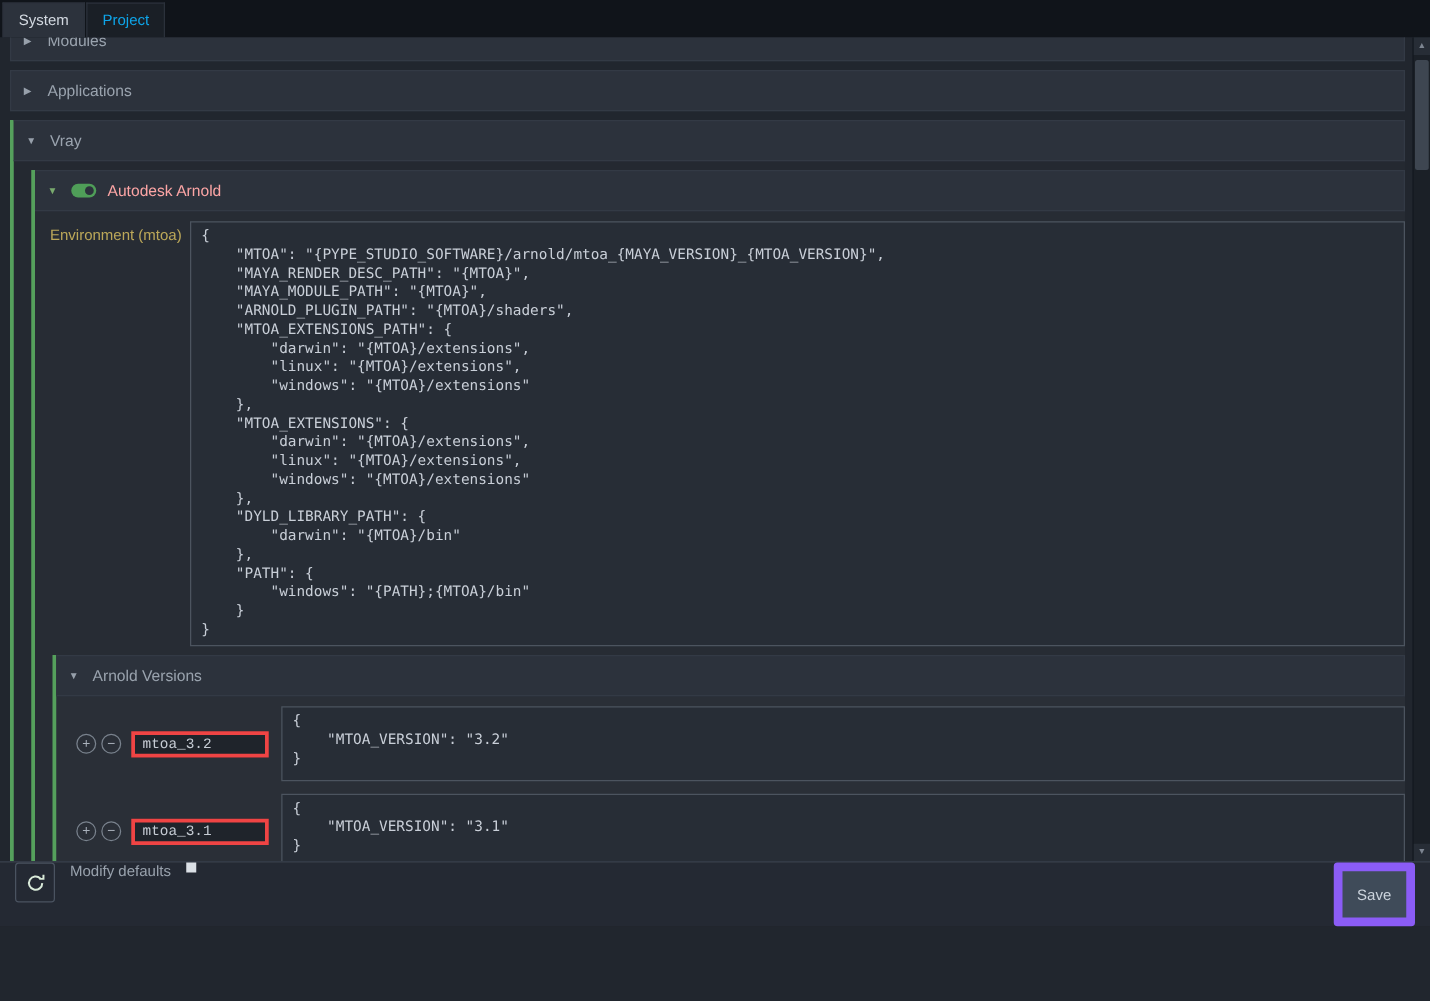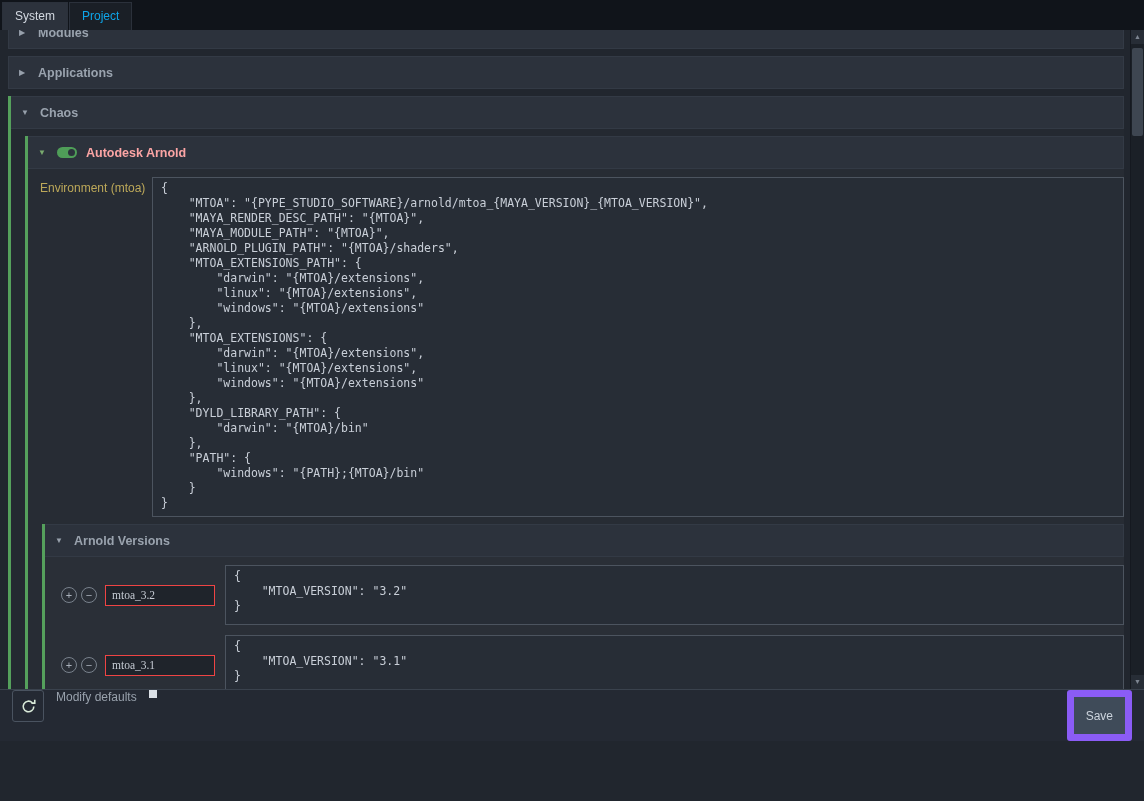--- a/index.html
+++ b/index.html
@@ -34,21 +34,21 @@
   .section { margin-top: 7px; }
   .section.top-cut { margin-top: -14px; }
   .sec-header {
     height: 33px;
     background: #2c323c;
     border: 1px solid #333a45;
     display: flex; align-items: center;
     padding: 0 10px; gap: 9px;
     cursor: default;
   }
-  .sec-title { font-size: 12.5px; font-weight: bold; color: #9aa3ae; }
+  .sec-title { font-size: 12.5px; font-weight: normal; color: #9aa3ae; }
   .sec-title.green { color: #fca5a5; }
   .env-label { font-size: 12px; color: #bca859; }
 
   .arrow { font-size: 8px; color: #97a0ab; width: 10px; display: inline-block; line-height: 1; }
   .arrow.green { color: #79aa6e; }
 
   .expanded-wrap { border-left: 3px solid #55a05c; background: rgba(255,255,255,0.015); }
   .expanded-wrap > .sec-header { border-left: none; }
   .sub-indent { margin-left: 14px; }
 
@@ -87,25 +87,25 @@
     width: 16px; height: 16px; border-radius: 50%;
     border: 1px solid #79828d; background: transparent;
     color: #aab2bc; font-size: 11px; line-height: 13px;
     text-align: center; padding: 0; cursor: pointer;
     font-family: "Liberation Sans", sans-serif;
     flex: 0 0 16px;
   }
   .name-input {
     width: 110px; height: 21px; flex: 0 0 110px;
     background: #1f242b;
-    border: 1px solid #ef4444;
+    border: 3px solid #ef4444;
     color: #c6ccd4; font-size: 11.5px;
     padding: 2px 6px; margin: 0 6px 0 4px;
     outline: none;
-    font-family: Liberation Serif, serif;
+    font-family: Liberation Mono, monospace;
   }
 
   
   .scrollbar { width: 14px; flex: 0 0 14px; background: #1b2027; display: flex; flex-direction: column; border-left: 1px solid #151920; }
   .sb-btn {
     height: 14px; flex: 0 0 14px; background: #272d36;
     color: #7d8591; font-size: 7px; text-align: center; line-height: 14px;
     cursor: pointer;
   }
   .sb-track { flex: 1; position: relative; }
@@ -163,21 +163,21 @@
       <div class="section">
         <div class="sec-header">
           <span class="arrow">▶</span>
           <span class="sec-title">Applications</span>
         </div>
       </div>
 
       <div class="section expanded-wrap">
         <div class="sec-header">
           <span class="arrow">▼</span>
-          <span class="sec-title">Chaos</span>
+          <span class="sec-title">Vray</span>
         </div>
 
         <div class="section expanded-wrap sub-indent">
           <div class="sec-header">
             <span class="arrow green">▼</span>
             <span class="toggle"></span>
             <span class="sec-title green">Autodesk Arnold</span>
           </div>
 
           <div class="env-row">

